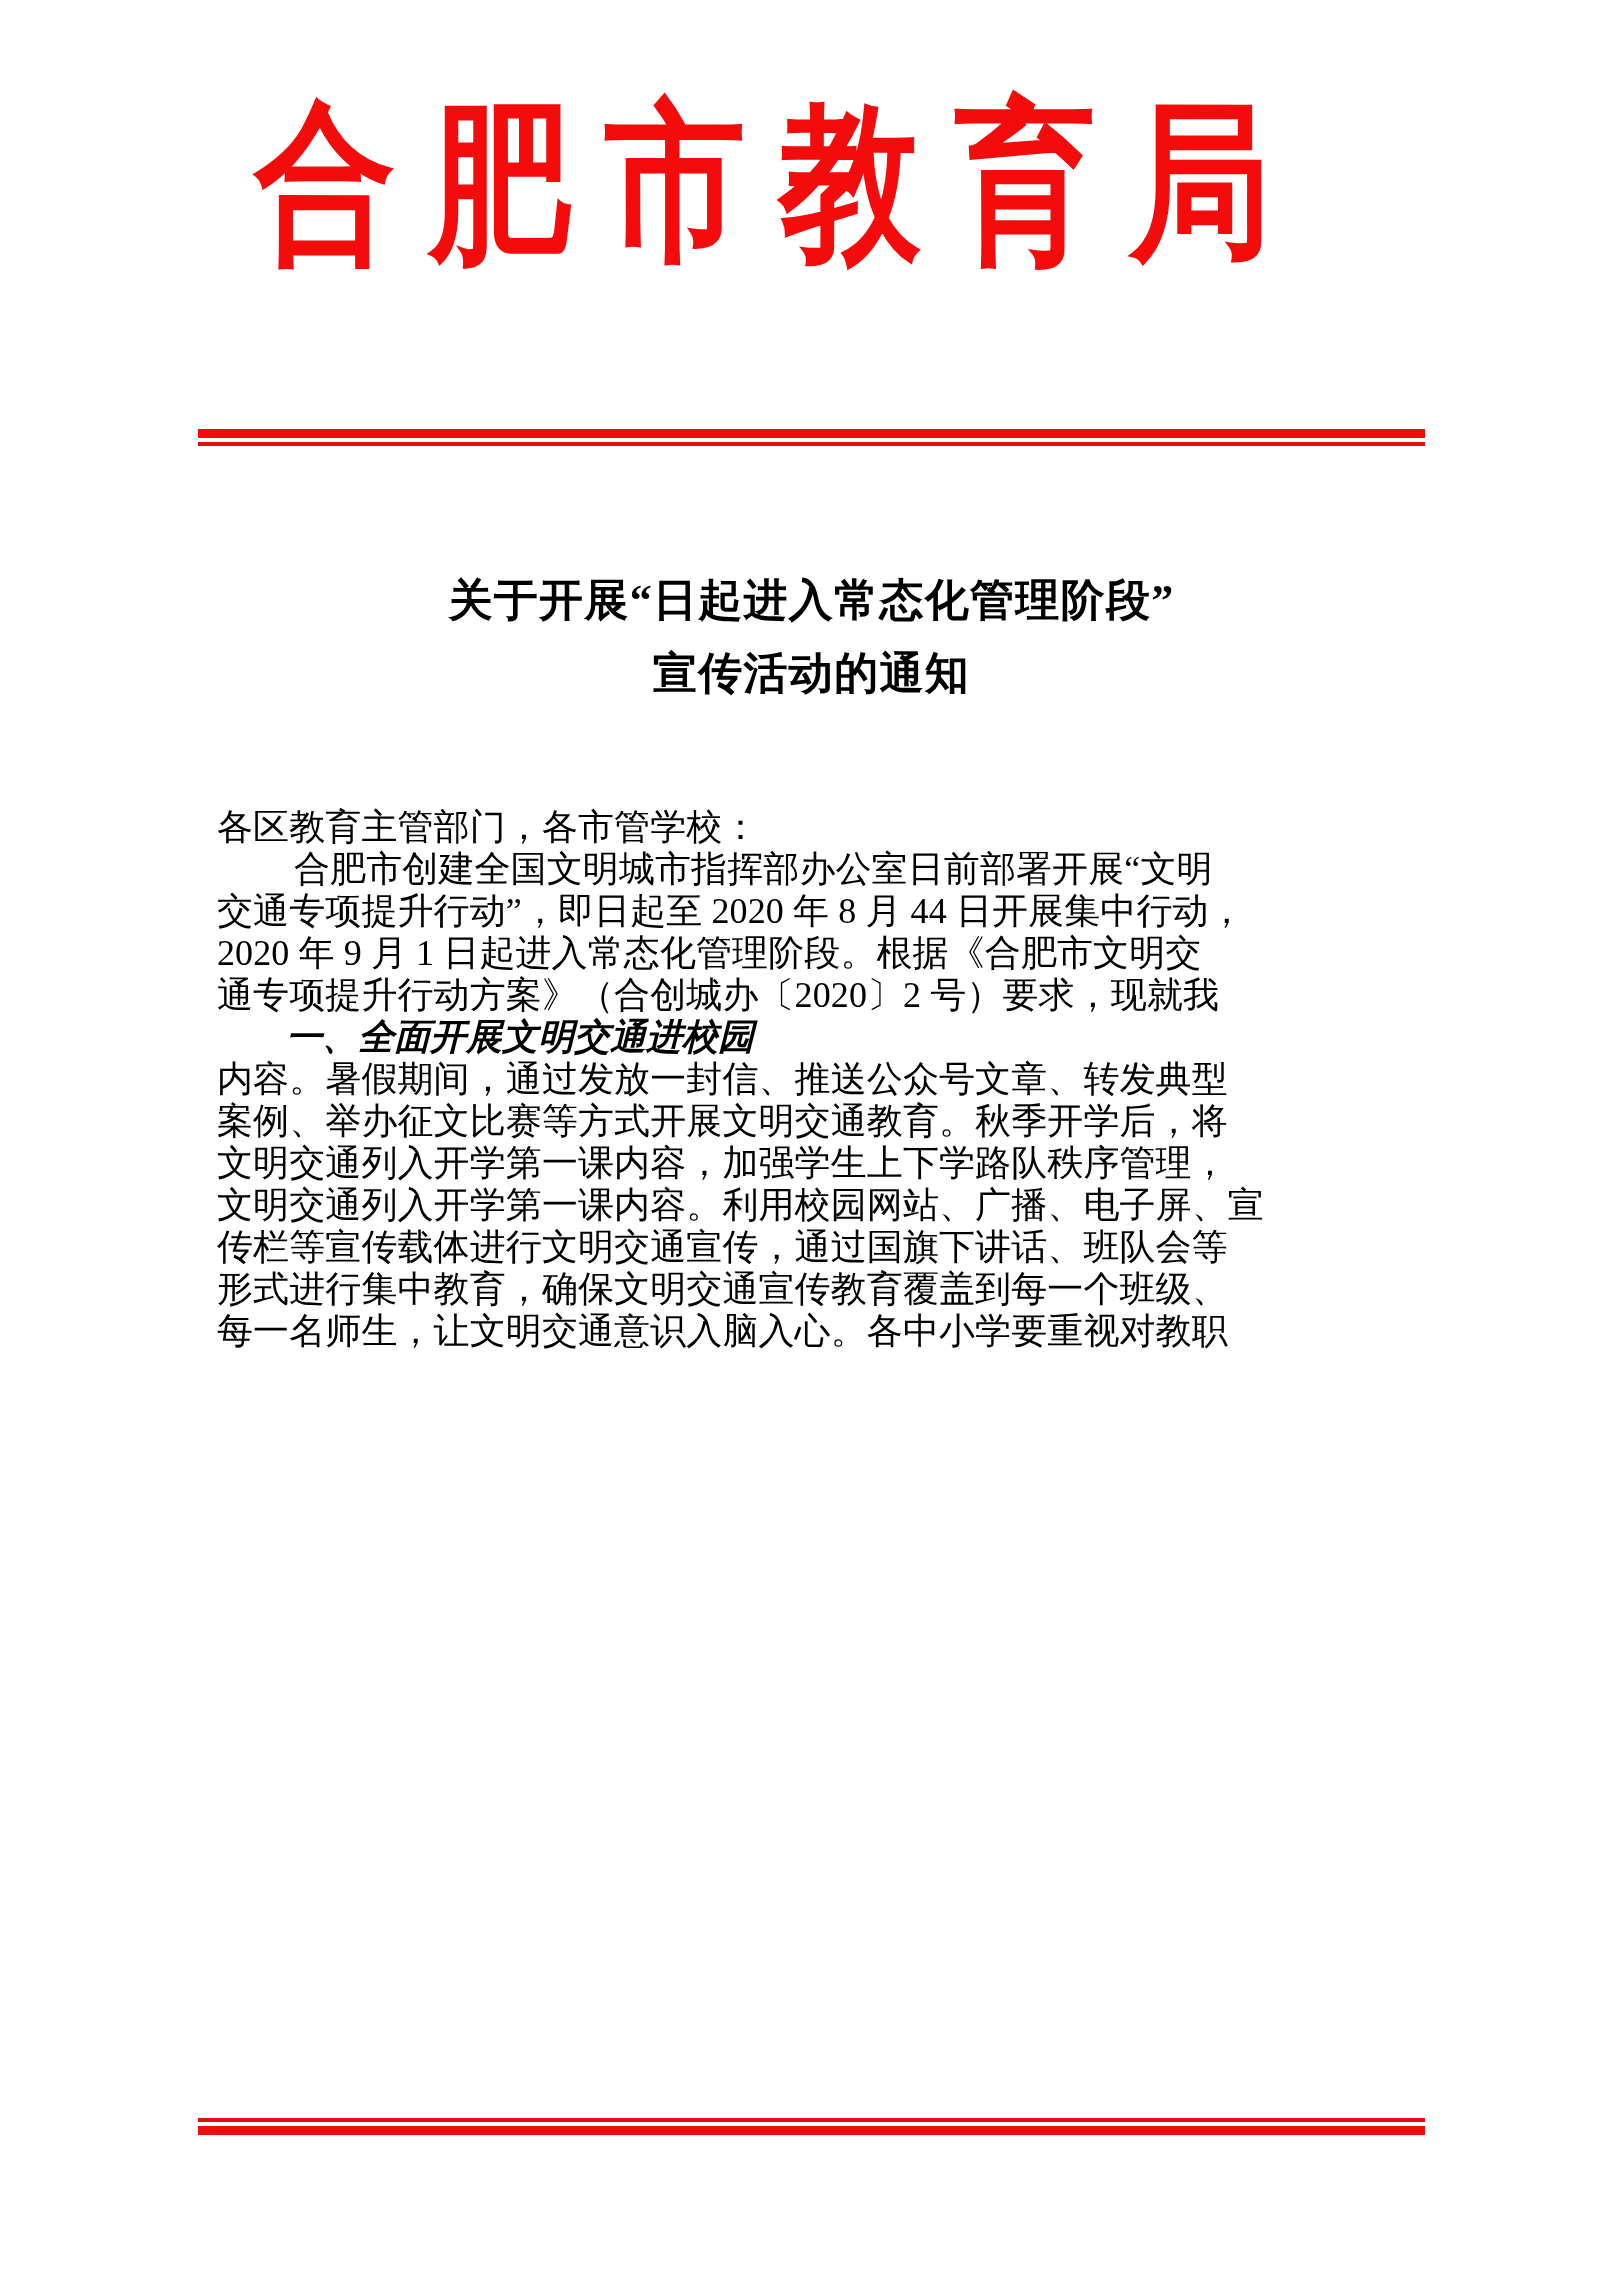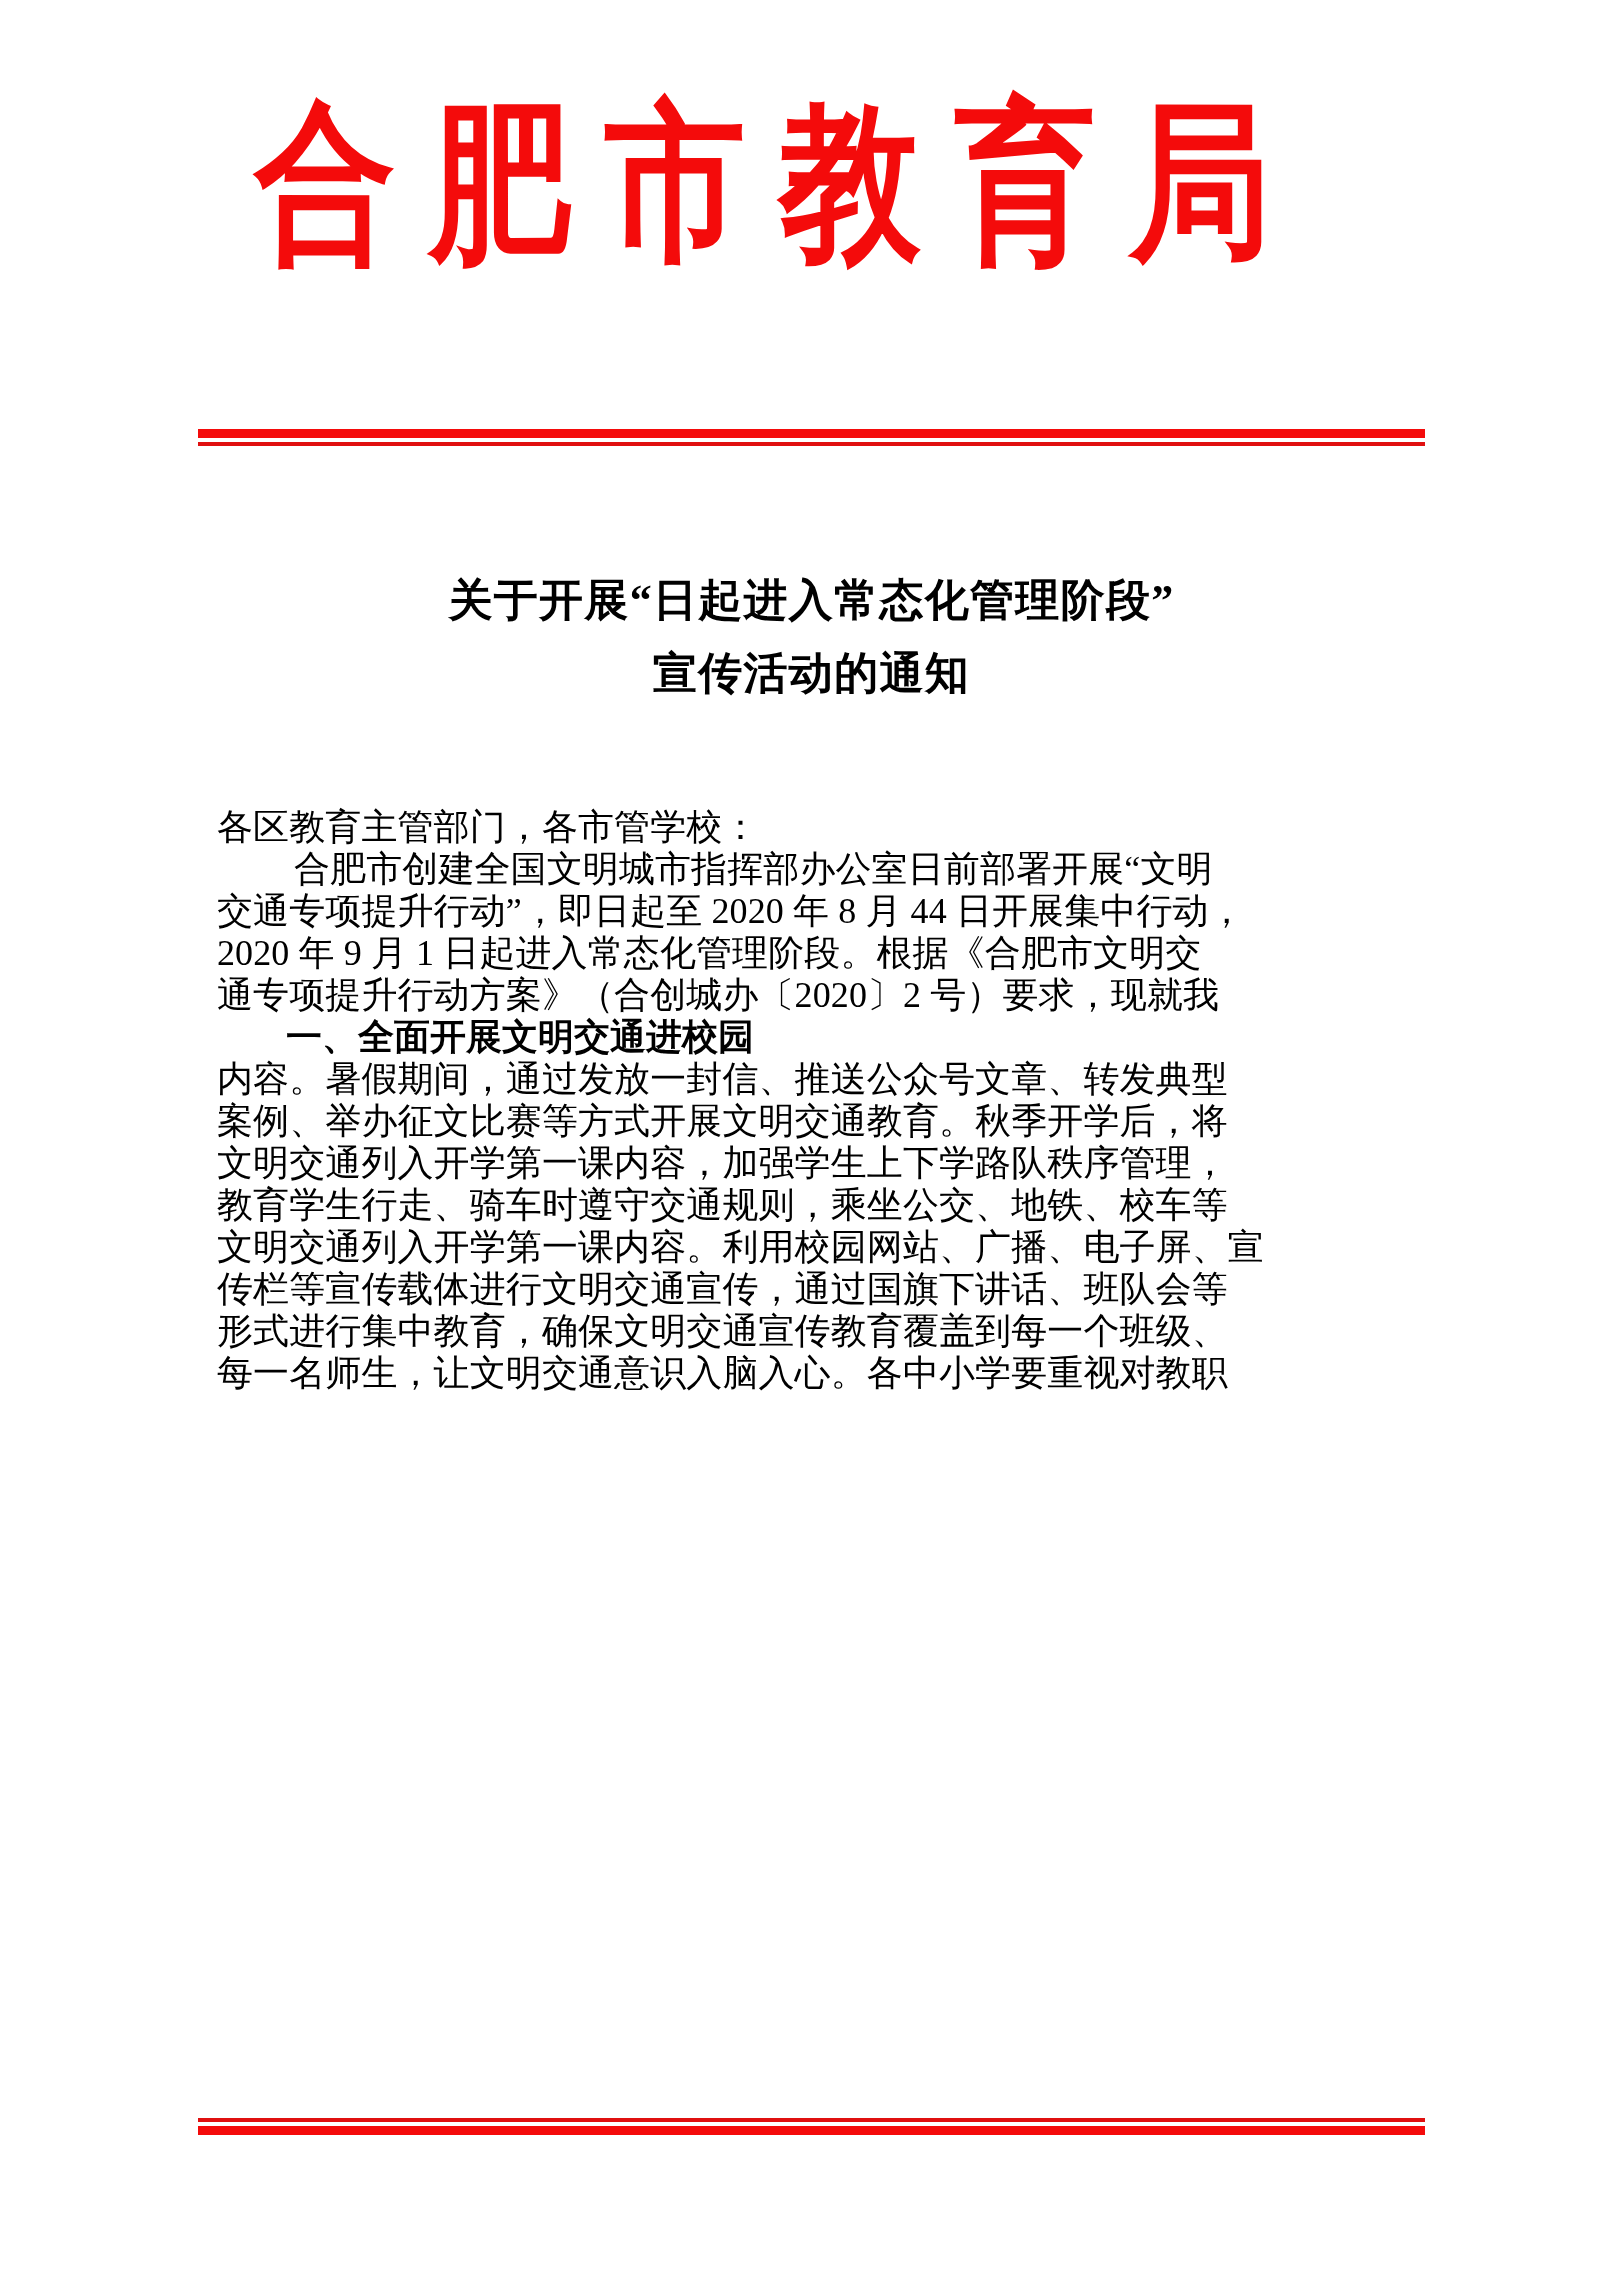--- a/index.html
+++ b/index.html
@@ -103,20 +103,21 @@
   }
   .section-heading {
     height: 42px;
     line-height: 42px;
     padding-left: 77px;
     font-family: "Liberation Sans", "DejaVu Sans", sans-serif;
     font-size: 36px;
     font-weight: 700;
     color: #000000;
     white-space: pre;
+    font-style: italic;
   }
 
   
   .rule-bottom {
     position: absolute;
     top: 2118px;
     left: 198px;
     width: 1227px;
   }
   .rule-bottom .bar-thin {
@@ -159,21 +160,20 @@
     <div class="body-line indent2">合肥市创建全国文明城市指挥部办公室日前部署开展“文明</div>
     <div class="body-line">交通专项提升行动”，即日起至 2020 年 8 月 44 日开展集中行动，</div>
     <div class="body-line">2020 年 9 月 1 日起进入常态化管理阶段。根据《合肥市文明交</div>
     <div class="body-line">通专项提升行动方案》（合创城办〔2020〕2 号）要求，现就我</div>
 
     <div class="section-heading">一、全面开展文明交通进校园</div>
 
     <div class="body-line">内容。暑假期间，通过发放一封信、推送公众号文章、转发典型</div>
     <div class="body-line">案例、举办征文比赛等方式开展文明交通教育。秋季开学后，将</div>
     <div class="body-line">文明交通列入开学第一课内容，加强学生上下学路队秩序管理，</div>
-    <div class="body-line">教育学生行走、骑车时遵守交通规则，乘坐公交、地铁、校车等</div>
     <div class="body-line">文明交通列入开学第一课内容。利用校园网站、广播、电子屏、宣</div>
     <div class="body-line">传栏等宣传载体进行文明交通宣传，通过国旗下讲话、班队会等</div>
     <div class="body-line">形式进行集中教育，确保文明交通宣传教育覆盖到每一个班级、</div>
     <div class="body-line">每一名师生，让文明交通意识入脑入心。各中小学要重视对教职</div>
 
   </div>
 
   <div class="rule-bottom">
     <div class="bar-thin"></div>
     <div class="bar-gap"></div>

